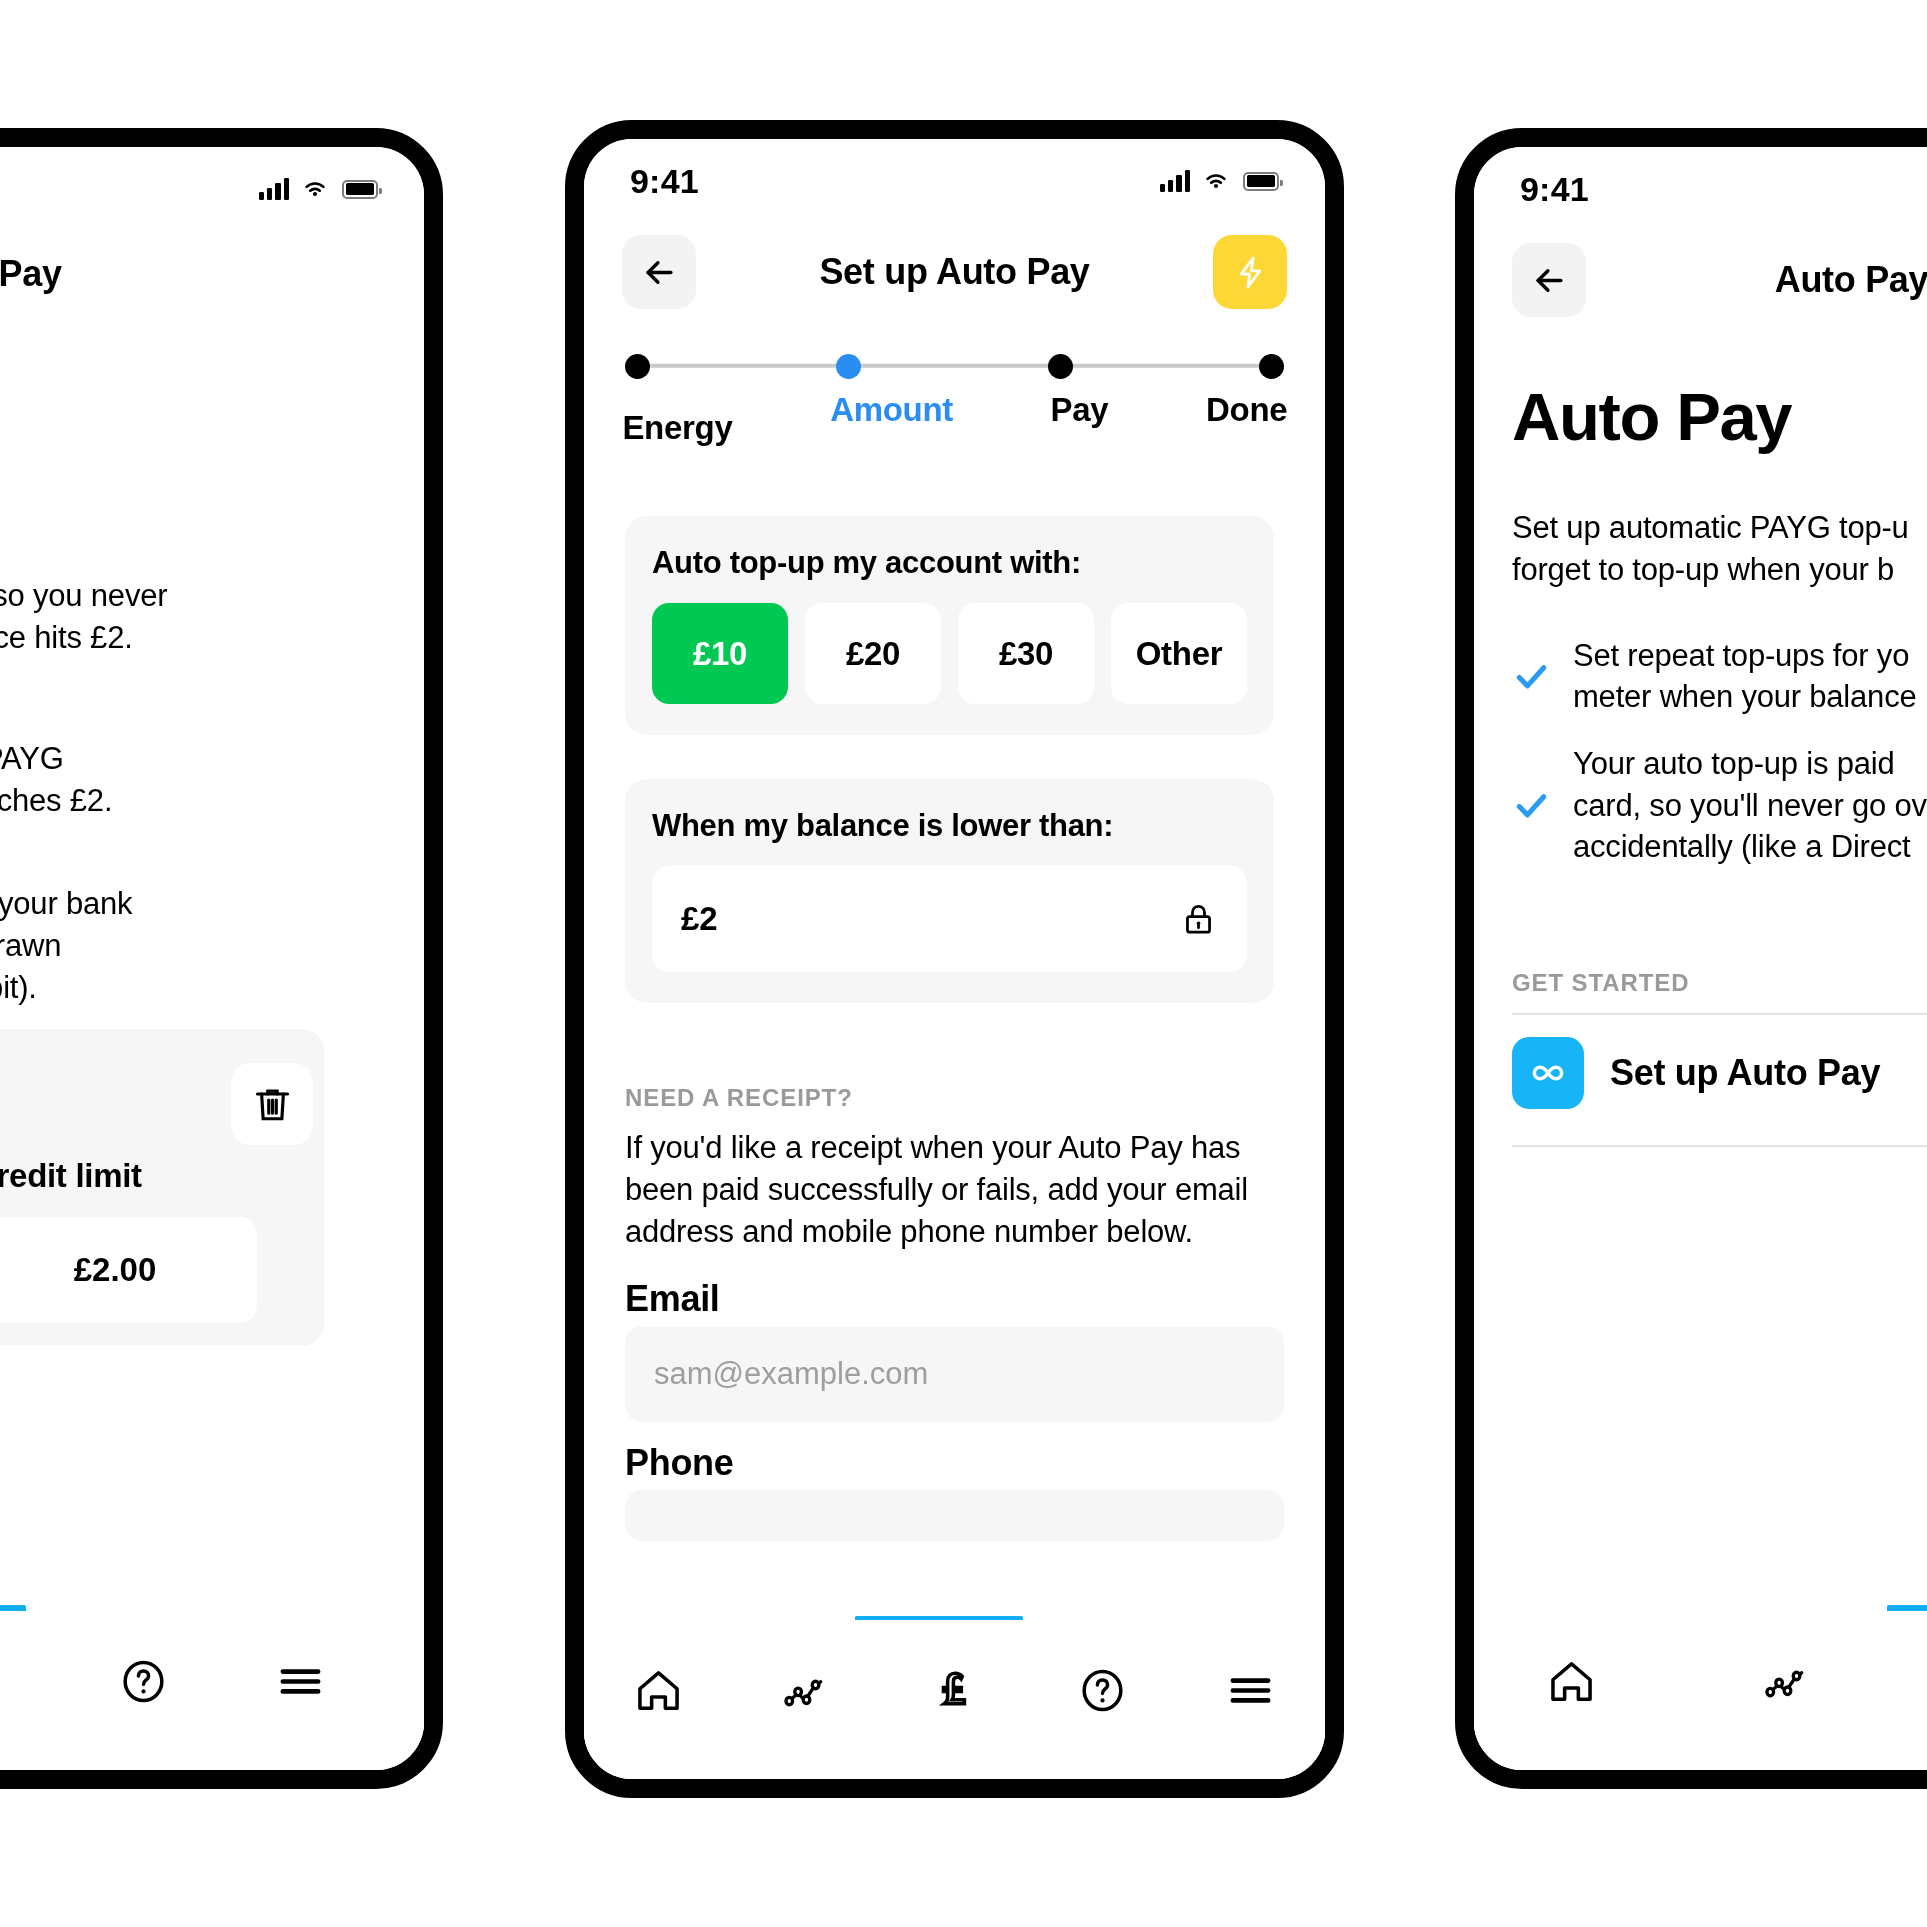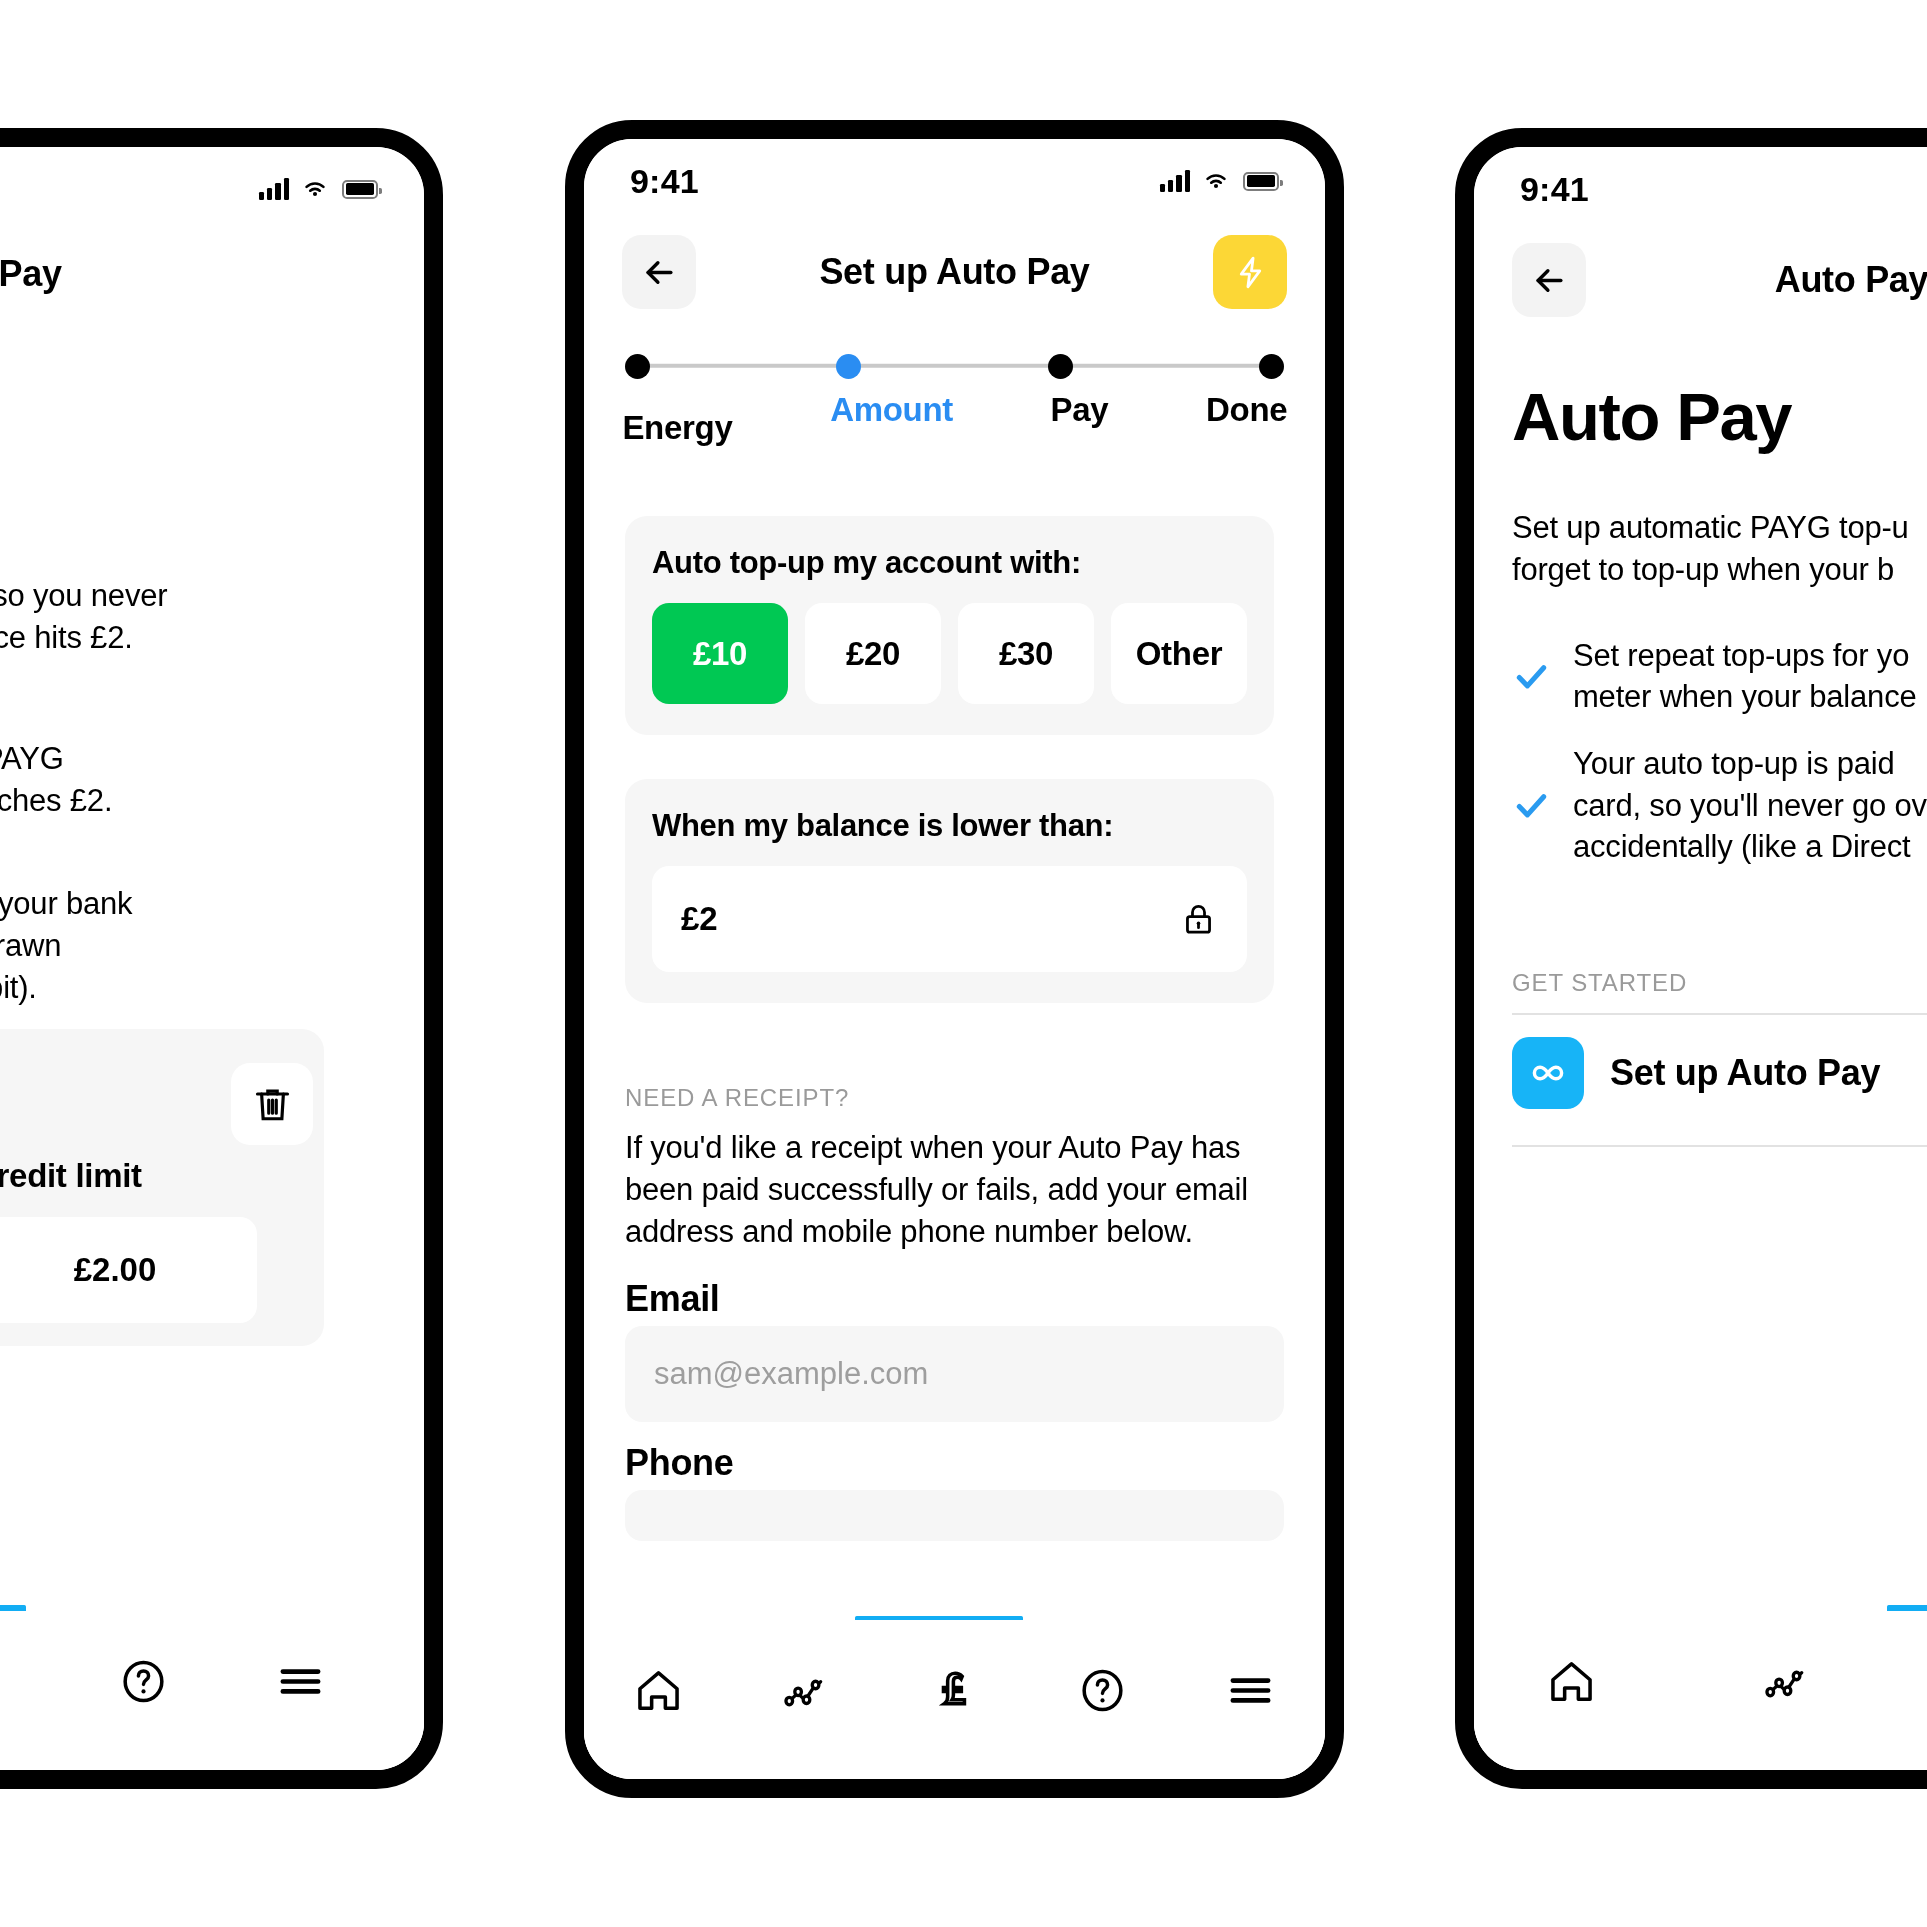--- a/index.html
+++ b/index.html
@@ -94,21 +94,21 @@
   .chip.selected { background: #00C853; color: #ffffff; }
 
   .inputrow {
     margin-top: 22px; height: 106px; background:#ffffff; border-radius: 17px;
     display:flex; align-items:center; justify-content: space-between; padding: 0 29px;
   }
   .inputrow .val { font-size: 33px; font-weight: 700; color:#000; }
   .inputrow svg { width: 39px; height: 39px; }
 
   .section-kicker {
-    position: absolute; font-size: 24px; font-weight: 400; color:#9a9a9a;
+    position: absolute; font-size: 24px; font-weight: 700; color:#9a9a9a;
     letter-spacing: 0.9px;
   }
   .body-copy {
     position: absolute; font-size: 31px; line-height: 1.36; color:#000;
     letter-spacing: -0.2px;
   }
   .field-label {
     position: absolute; font-size: 36px; font-weight: 700; color:#000; letter-spacing:-0.3px;
   }
   .text-field {

